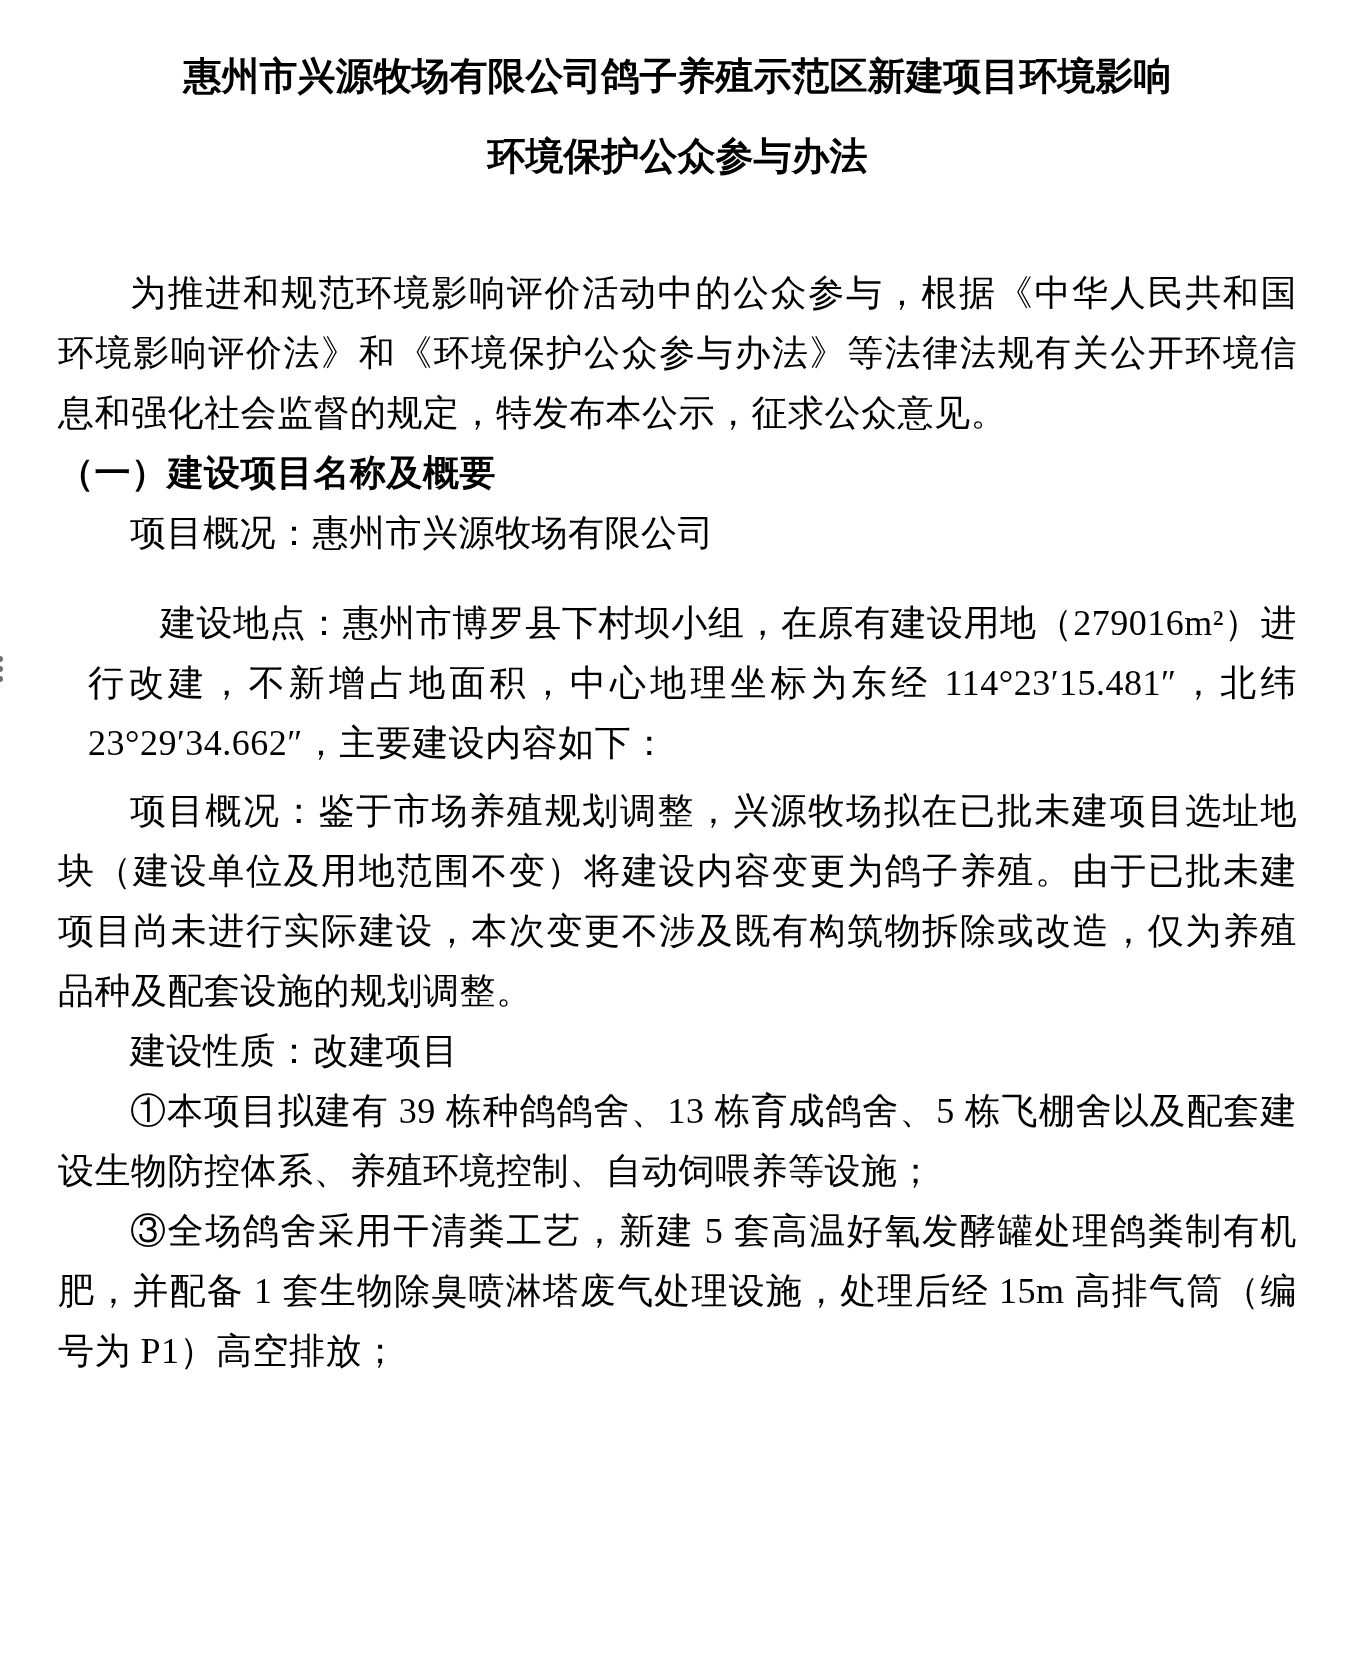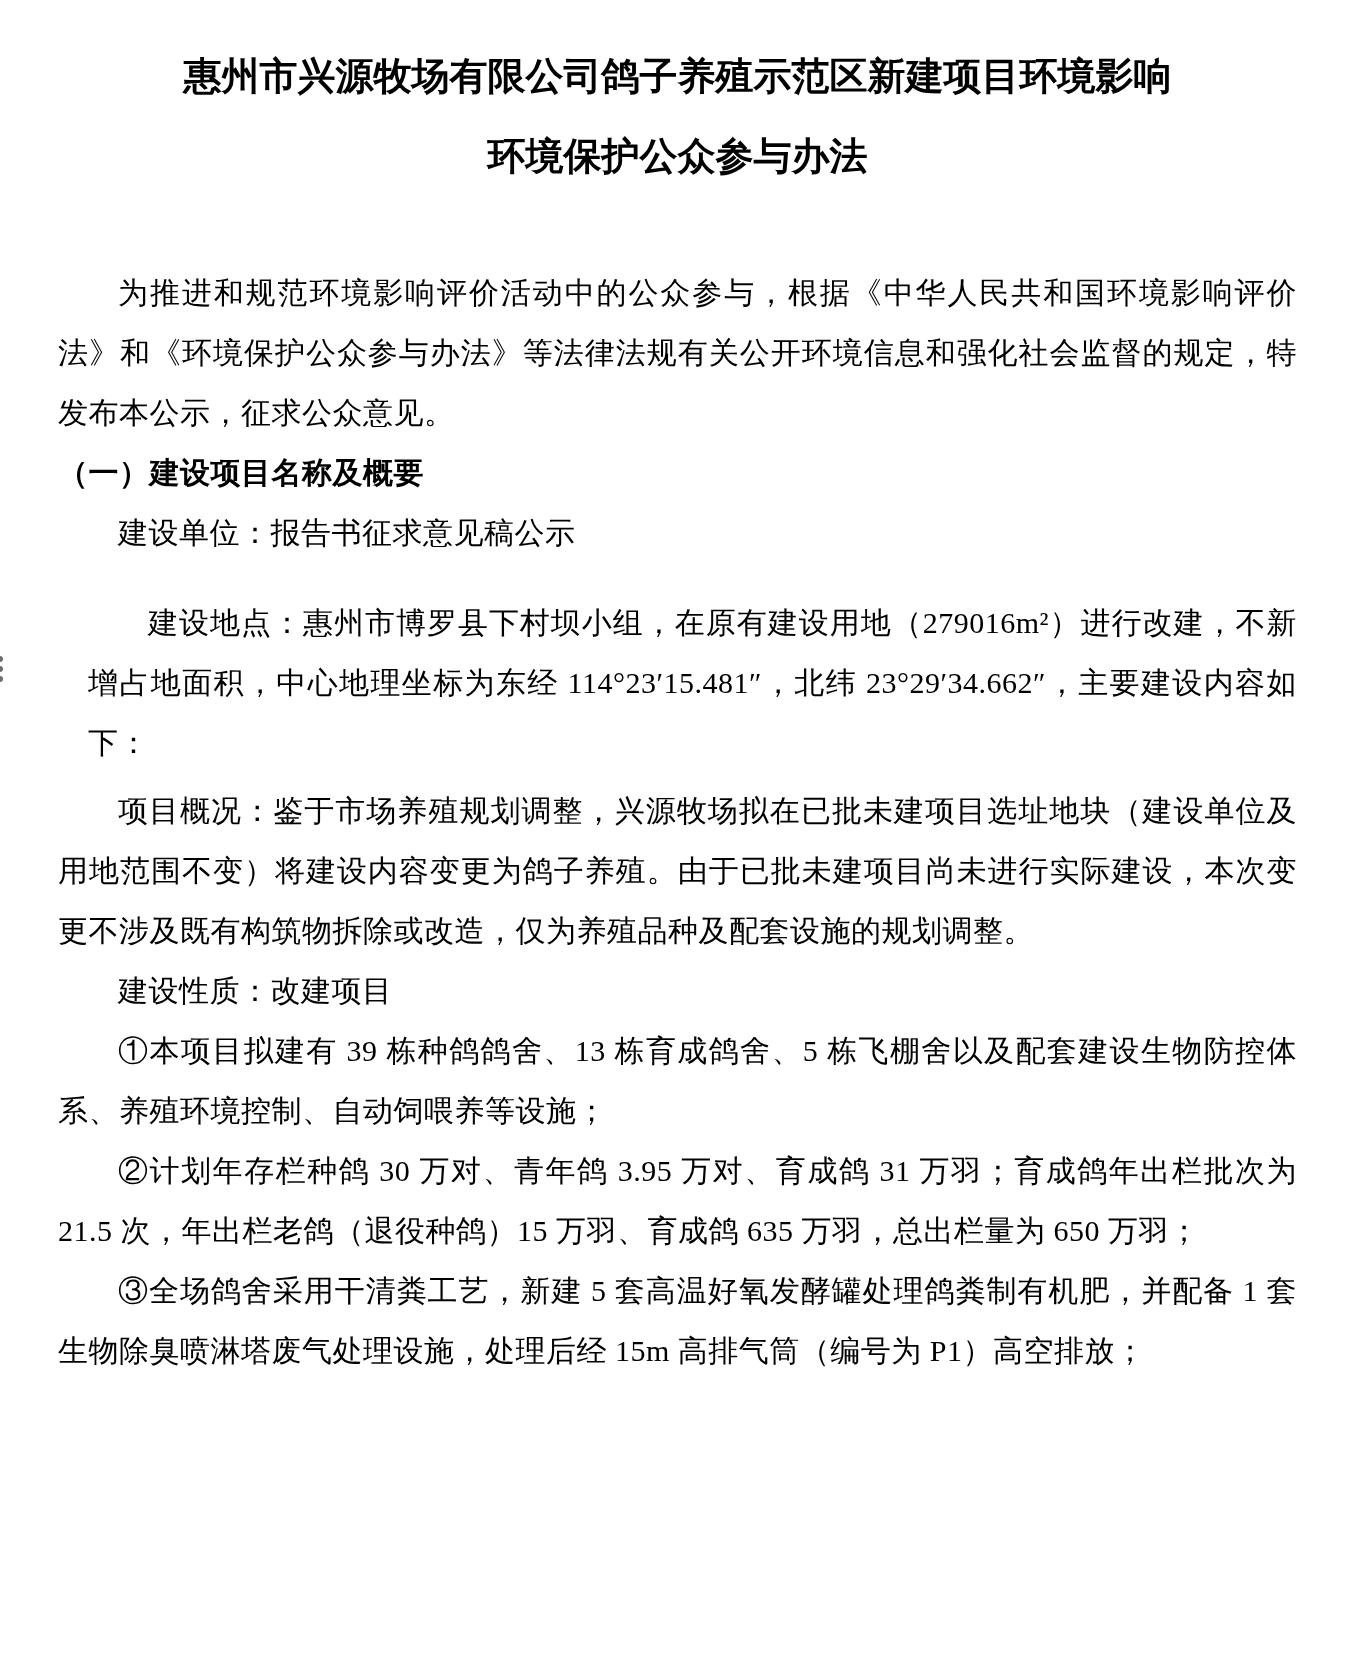--- a/index.html
+++ b/index.html
@@ -23,21 +23,21 @@
     text-align: center;
     font-weight: bold;
     font-size: 38px;
     line-height: 80px;
   }
   .doc-title .t-line {
     white-space: nowrap;
   }
   .para {
     margin: 0;
-    font-size: 30px;
+    font-size: 36px;
     line-height: 60px;
     text-align: justify;
     text-justify: inter-character;
     letter-spacing: 0.5px;
   }
   .indent { text-indent: 2em; }
   .heading { font-weight: bold; text-indent: 0; }
   .first-para { margin-top: 67px; }
   .gap-lg { margin-top: 30px; margin-left: 30px; }
   .gap-sm { margin-top: 8px; }
@@ -72,29 +72,28 @@
     <div class="doc-title">
       <div class="t-line">惠州市兴源牧场有限公司鸽子养殖示范区新建项目环境影响</div>
       <div class="t-line">环境保护公众参与办法</div>
     </div>
 
     <p class="para indent first-para">为推进和规范环境影响评价活动中的公众参与，根据《中华人民共和国环境影响评价法》和《环境保护公众参与办法》等法律法规有关公开环境信息和强化社会监督的规定，特发布本公示，征求公众意见。</p>
 
     <p class="para heading">（一）建设项目名称及概要</p>
 
 
-    <p class="para indent">建设单位：报告书征求意见稿公示</p>
+    <p class="para indent">项目概况：惠州市兴源牧场有限公司</p>
 
     <p class="para indent gap-lg">建设地点：惠州市博罗县下村坝小组，在原有建设用地（279016m²）进行改建，不新增占地面积，中心地理坐标为东经 114°23′15.481″，北纬 23°29′34.662″，主要建设内容如下：</p>
 
     <p class="para indent gap-sm">项目概况：鉴于市场养殖规划调整，兴源牧场拟在已批未建项目选址地块（建设单位及用地范围不变）将建设内容变更为鸽子养殖。由于已批未建项目尚未进行实际建设，本次变更不涉及既有构筑物拆除或改造，仅为养殖品种及配套设施的规划调整。</p>
 
     <p class="para indent">建设性质：改建项目</p>
 
 
     <p class="para indent">①本项目拟建有 39 栋种鸽鸽舍、13 栋育成鸽舍、5 栋飞棚舍以及配套建设生物防控体系、养殖环境控制、自动饲喂养等设施；</p>
 
-    <p class="para indent">②计划年存栏种鸽 30 万对、青年鸽 3.95 万对、育成鸽 31 万羽；育成鸽年出栏批次为 21.5 次，年出栏老鸽（退役种鸽）15 万羽、育成鸽 635 万羽，总出栏量为 650 万羽；</p>
 
     <p class="para indent">③全场鸽舍采用干清粪工艺，新建 5 套高温好氧发酵罐处理鸽粪制有机肥，并配备 1 套生物除臭喷淋塔废气处理设施，处理后经 15m 高排气筒（编号为 P1）高空排放；</p>
 
   </div>
 </div>
 
 </body></html>

